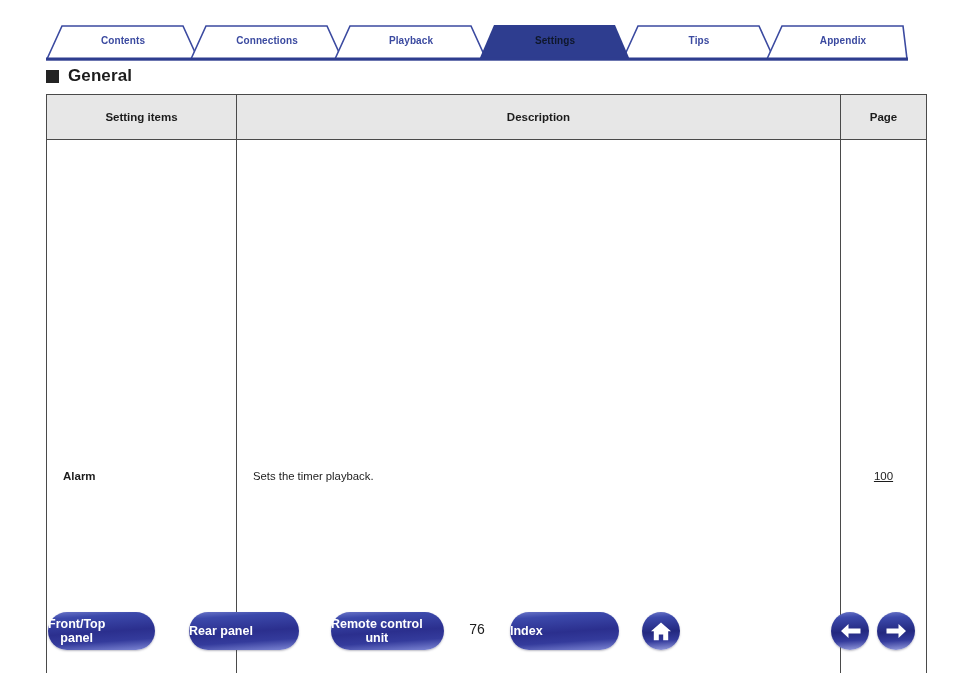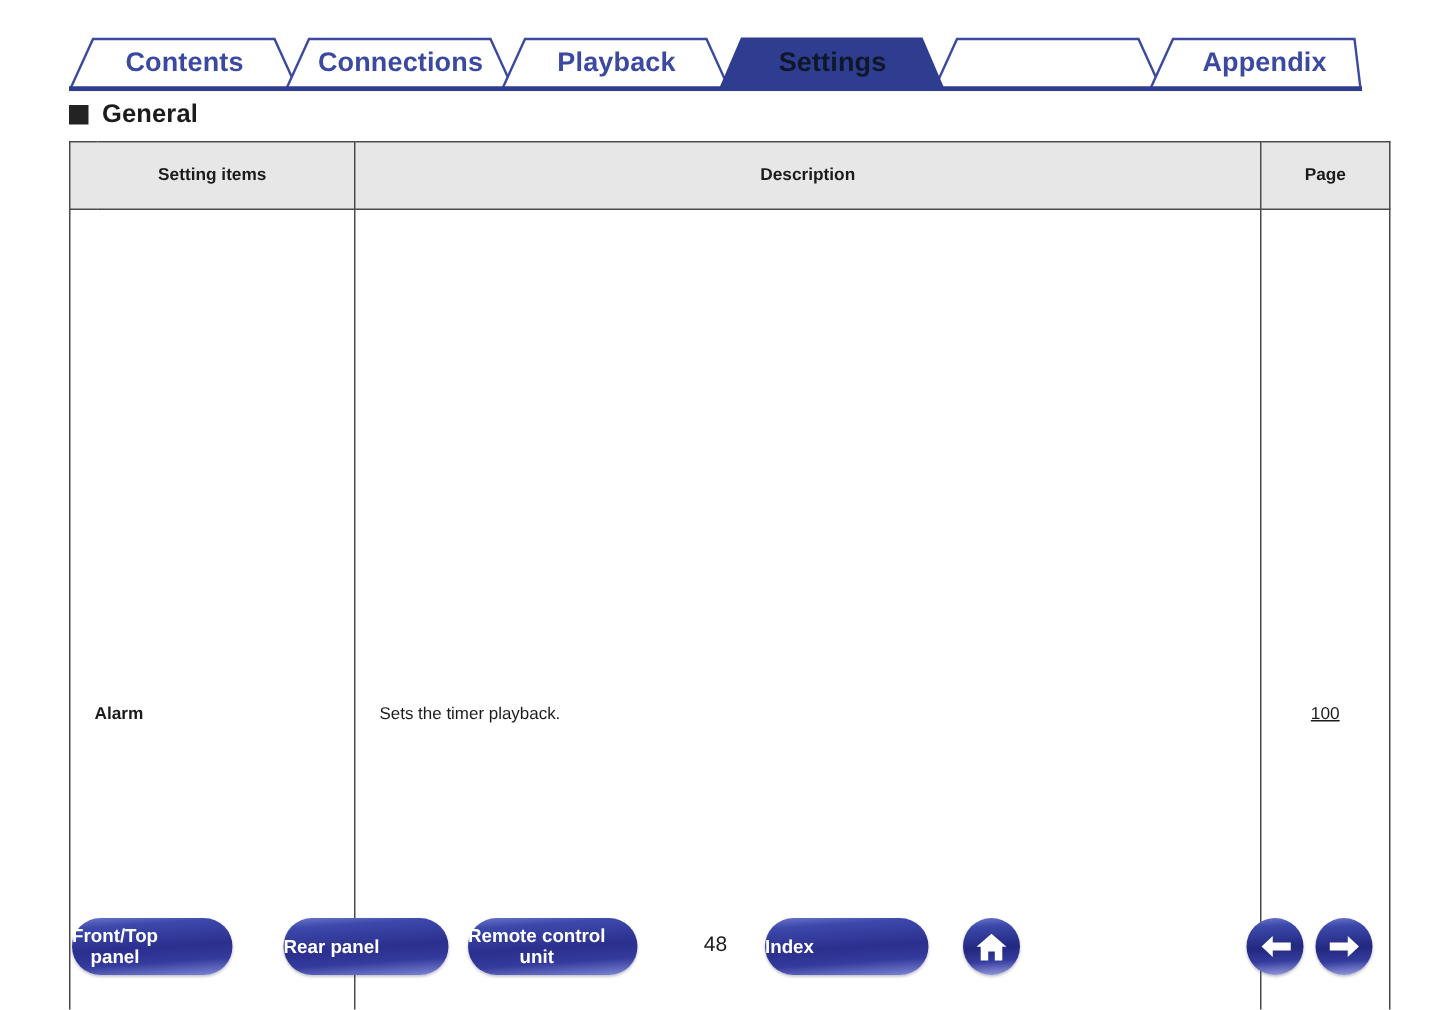--- a/index.html
+++ b/index.html
@@ -21,21 +21,21 @@
     position: absolute;
     left: 46px; top: 22px;
     width: 862px; height: 40px;
   }
   .tabbar svg { display: block; }
   .tab-label {
     position: absolute;
     top: 0; height: 38px;
     line-height: 38px;
     text-align: center;
-    font-size: 18px;
+    font-size: 10px;
     font-weight: bold;
     color: #3b4aa0;
     letter-spacing: .1px;
     white-space: nowrap;
   }
   .tab-label.active { color: #0f172a; }
 
   
   .heading {
     position: absolute;
@@ -182,20 +182,21 @@
       </g>
 
       <path d="M 433,38 L 448,3 L 569,3 L 584,38 Z" fill="#2e3d8f"></path>
 
       <rect x="0" y="35.5" width="862" height="3.2" fill="#2e3d8f"></rect>
     </svg>
     <div class="tab-label" style="left:1px;   width:152px;">Contents</div>
     <div class="tab-label" style="left:145px; width:152px;">Connections</div>
     <div class="tab-label" style="left:289px; width:152px;">Playback</div>
     <div class="tab-label active" style="left:433px; width:152px;">Settings</div>
+    <div class="tab-label" style="left:577px; width:152px;">Tips</div>
     <div class="tab-label" style="left:721px; width:152px;">Appendix</div>
   </div>
 
   <div class="heading">
     <span class="bullet"></span>
     <span class="htext">General</span>
   </div>
 
   <div class="tablewrap">
     <table class="sheet">
@@ -228,28 +229,28 @@
       <span style="display:block">
         <span style="display:block">Front/Top</span>
         <span style="display:block">panel</span>
       </span>
     </div>
 
     <div class="pill" style="left:189px; width:110px;">
       <span>Rear panel</span>
     </div>
 
-    <div class="pill" style="left:312px; width:113px;">
+    <div class="pill" style="left:331px; width:113px;">
       <span style="display:block">
         <span style="display:block">Remote control</span>
         <span style="display:block">unit</span>
       </span>
     </div>
 
-    <div class="pagenum" style="left:458px; width:38px;">48</div>
+    <div class="pagenum" style="left:458px; width:38px;">76</div>
 
     <div class="pill" style="left:510px; width:109px;">
       <span>Index</span>
     </div>
 
     <div class="round" style="left:642px;">
       <svg width="22" height="21" viewBox="0 0 22 21">
         <path d="M11 1.5 L21 10.2 L18.2 10.2 L18.2 19.3 L13.2 19.3 L13.2 13.4 L8.8 13.4 L8.8 19.3 L3.8 19.3 L3.8 10.2 L1 10.2 Z" fill="#ffffff"></path>
       </svg>
     </div>

